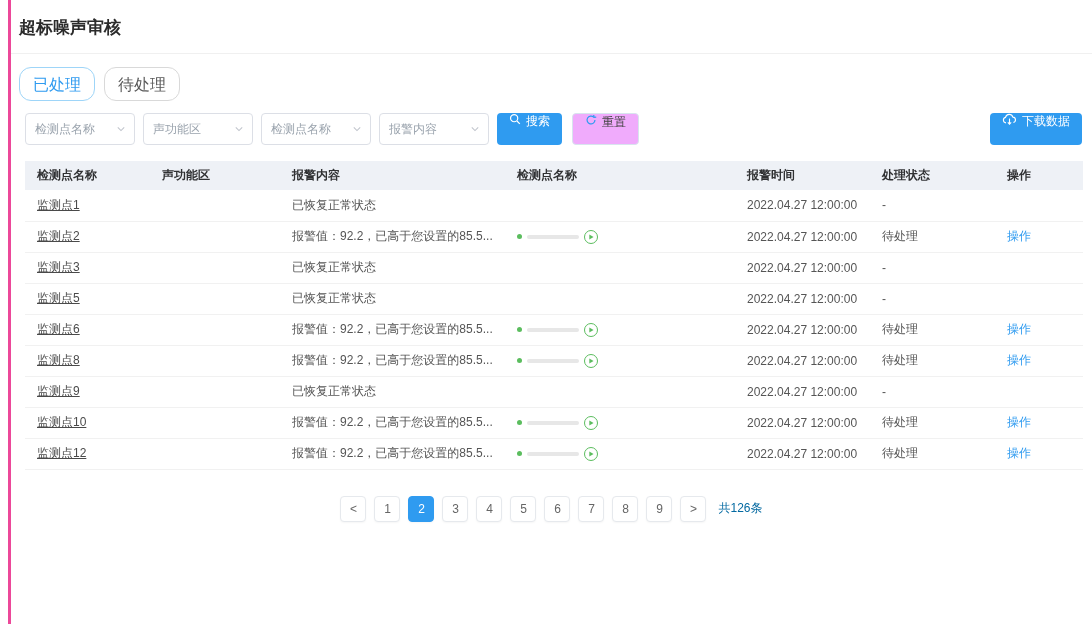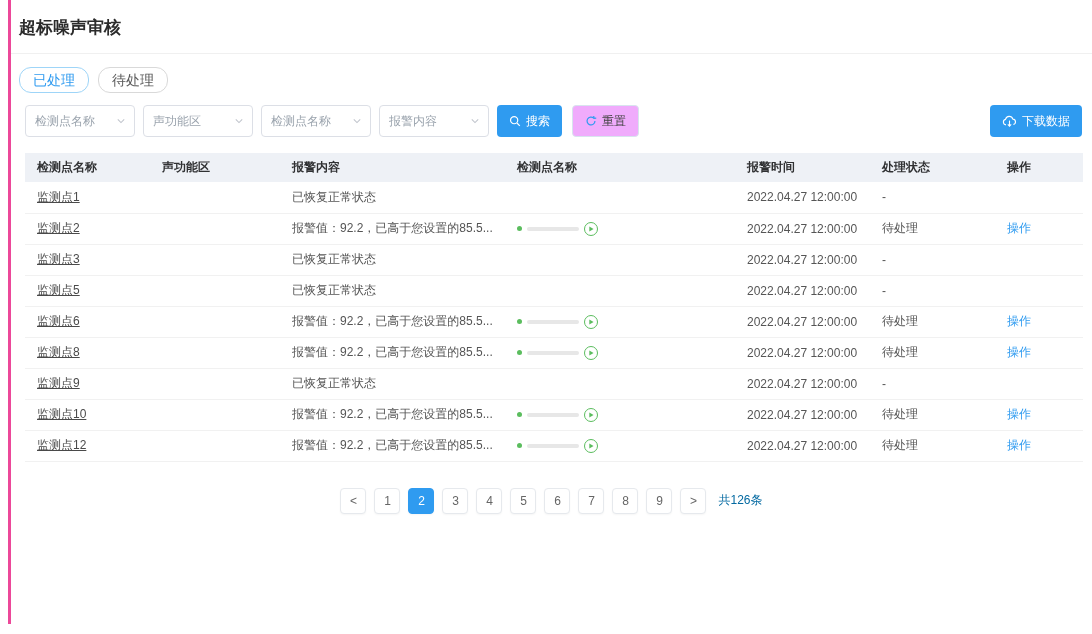--- a/index.html
+++ b/index.html
@@ -4,28 +4,28 @@
 <style>
   * { box-sizing: border-box; margin: 0; padding: 0; }
   html,body { width: 1092px; height: 634px; overflow: hidden; background:#fff;
     font-family: "Liberation Sans", "DejaVu Sans", sans-serif; color:#333; }
   .card { margin-left:8px; height:624px; border-left:3px solid #ec4899; background:#fff; position:relative; }
 
   .page-title { font-size:17px; font-weight:600; color:#2b2b2b; padding:16px 0 14px 8px; }
   .title-divider { border-bottom:1px solid #f0f0f0; }
 
   .pills { display:flex; gap:9px; padding:13px 0 0 8px; }
-  .pill { height:26px; line-height:21px; padding:0 13px; font-size:14px; border:1px solid #d9d9d9;
+  .pill { height:34px; line-height:21px; padding:0 13px; font-size:16px; border:1px solid #d9d9d9;
     border-radius:12px; color:#595959; background:#fff; cursor:pointer; }
   .pill.active { border-color:#9ed5f8; color:#2f9bf0; }
 
   .filter-row { display:flex; align-items:center; gap:8px; padding:12px 10px 10px 14px; }
   .select { width:110px; height:32px; border:1px solid #dcdfe6; border-radius:4px; background:#fff;
     display:flex; align-items:center; justify-content:space-between; padding:0 9px; font-size:12px; color:#9aa3ad; cursor:pointer; }
-  .btn { height:32px; border-radius:4px; font-size:12px; display:inline-flex; align-items:center; gap:5px;
+  .btn { height:32px; border-radius:4px; font-size:12px; display:inline-flex; gap:5px;
     padding:0 12px; cursor:pointer; border:none; }
   .btn-primary { background:#2f9bf0; color:#fff; }
   .btn-plain { background:#f0abfc; border:1px solid #d8e4ee; color:#444; margin-left:2px; }
   .btn-download { margin-left:auto; }
 
   .data-table { table-layout:fixed; width:1058px; margin:6px 0 0 14px; border-collapse:collapse; font-size:12px; }
   .data-table th { background:#eef1f6; color:#303133; font-weight:700; text-align:left; height:29px; padding:0 12px; }
   .data-table td { height:31px; padding:0 12px; border-bottom:1px solid #f1f1f1; color:#555; overflow:hidden;
     white-space:nowrap; text-overflow:ellipsis; }
   .point-link { color:#4a4a4a; text-decoration:underline; cursor:pointer; }

